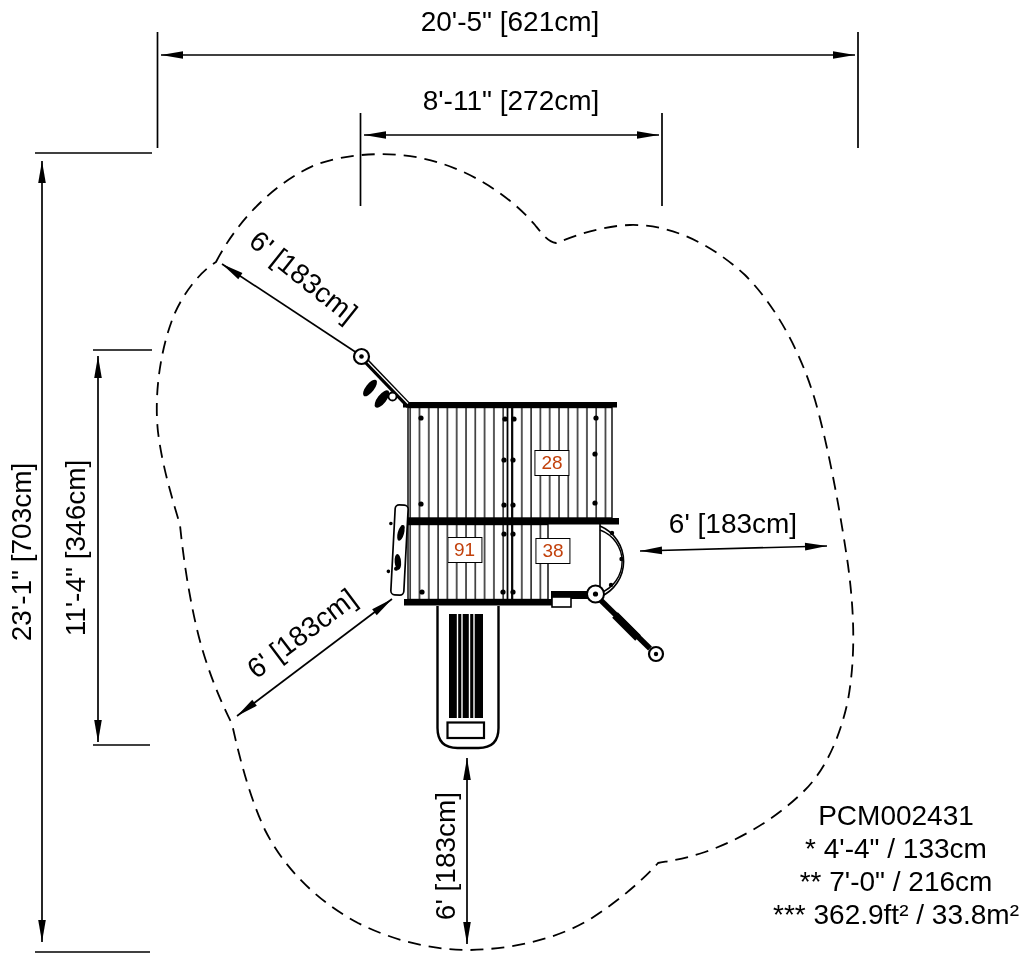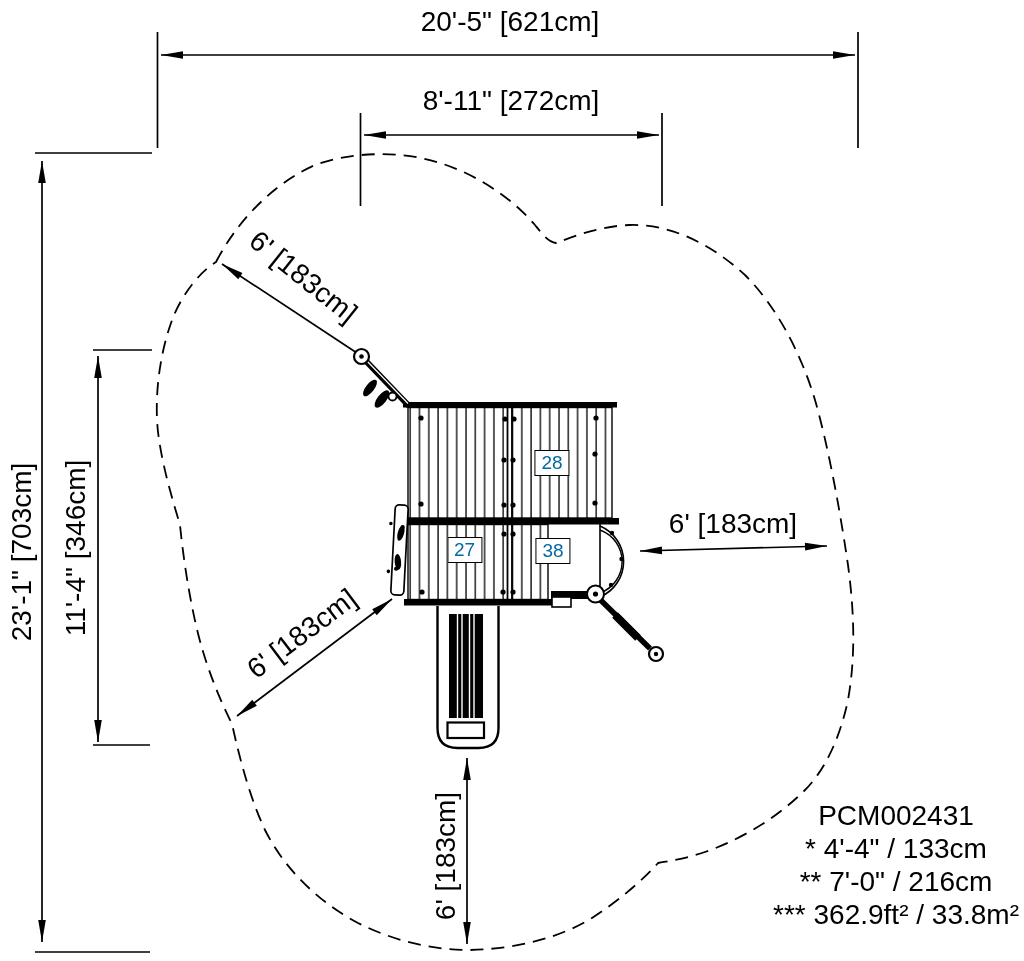--- a/index.html
+++ b/index.html
@@ -11,21 +11,21 @@
   .dimlabel{
     position:absolute;white-space:nowrap;font-size:28px;color:#000;
     transform:translate(-50%,-50%);letter-spacing:0px;
   }
   .rot-90{transform:translate(-50%,-50%) rotate(-90deg);}
   .rot-updiag{transform:translate(-50%,-50%) rotate(38.5deg);}
   .rot-dndiag{transform:translate(-50%,-50%) rotate(-37deg);}
   .numbox{
     position:absolute;transform:translate(-50%,-50%);
     background:#fff;border:1.7px solid #000;font-size:19px;
-    padding:1px 6px 2px 6px;line-height:21px;color:#0369a1;
+    padding:1px 6px 2px 6px;line-height:21px;color:#c2410c;
   }
   .notes{
     position:absolute;left:736px;top:799px;width:320px;
     text-align:center;font-size:28px;line-height:33px;color:#000;
   }
 </style>
 </head>
 <body>
 
 <div id="stage">
@@ -184,21 +184,21 @@
   <div class="dimlabel rot-updiag" style="left:303px;top:277px;">6' [183cm]</div>
 
   <div class="dimlabel" style="left:733px;top:524px;">6' [183cm]</div>
 
   <div class="dimlabel rot-dndiag" style="left:302px;top:634px;">6' [183cm]</div>
 
   <div class="dimlabel rot-90" style="left:446px;top:856px;">6' [183cm]</div>
 
   <div class="numbox" style="left:552px;top:463px;">28</div>
 
-  <div class="numbox" style="left:464.5px;top:550px;">27</div>
+  <div class="numbox" style="left:464.5px;top:550px;">91</div>
 
   <div class="numbox" style="left:553px;top:551px;">38</div>
 
   <div class="notes">
     <div>PCM002431</div>
     <div>* 4'-4" / 133cm</div>
     <div>** 7'-0" / 216cm</div>
     <div>*** 362.9ft² / 33.8m²</div>
   </div>
 

